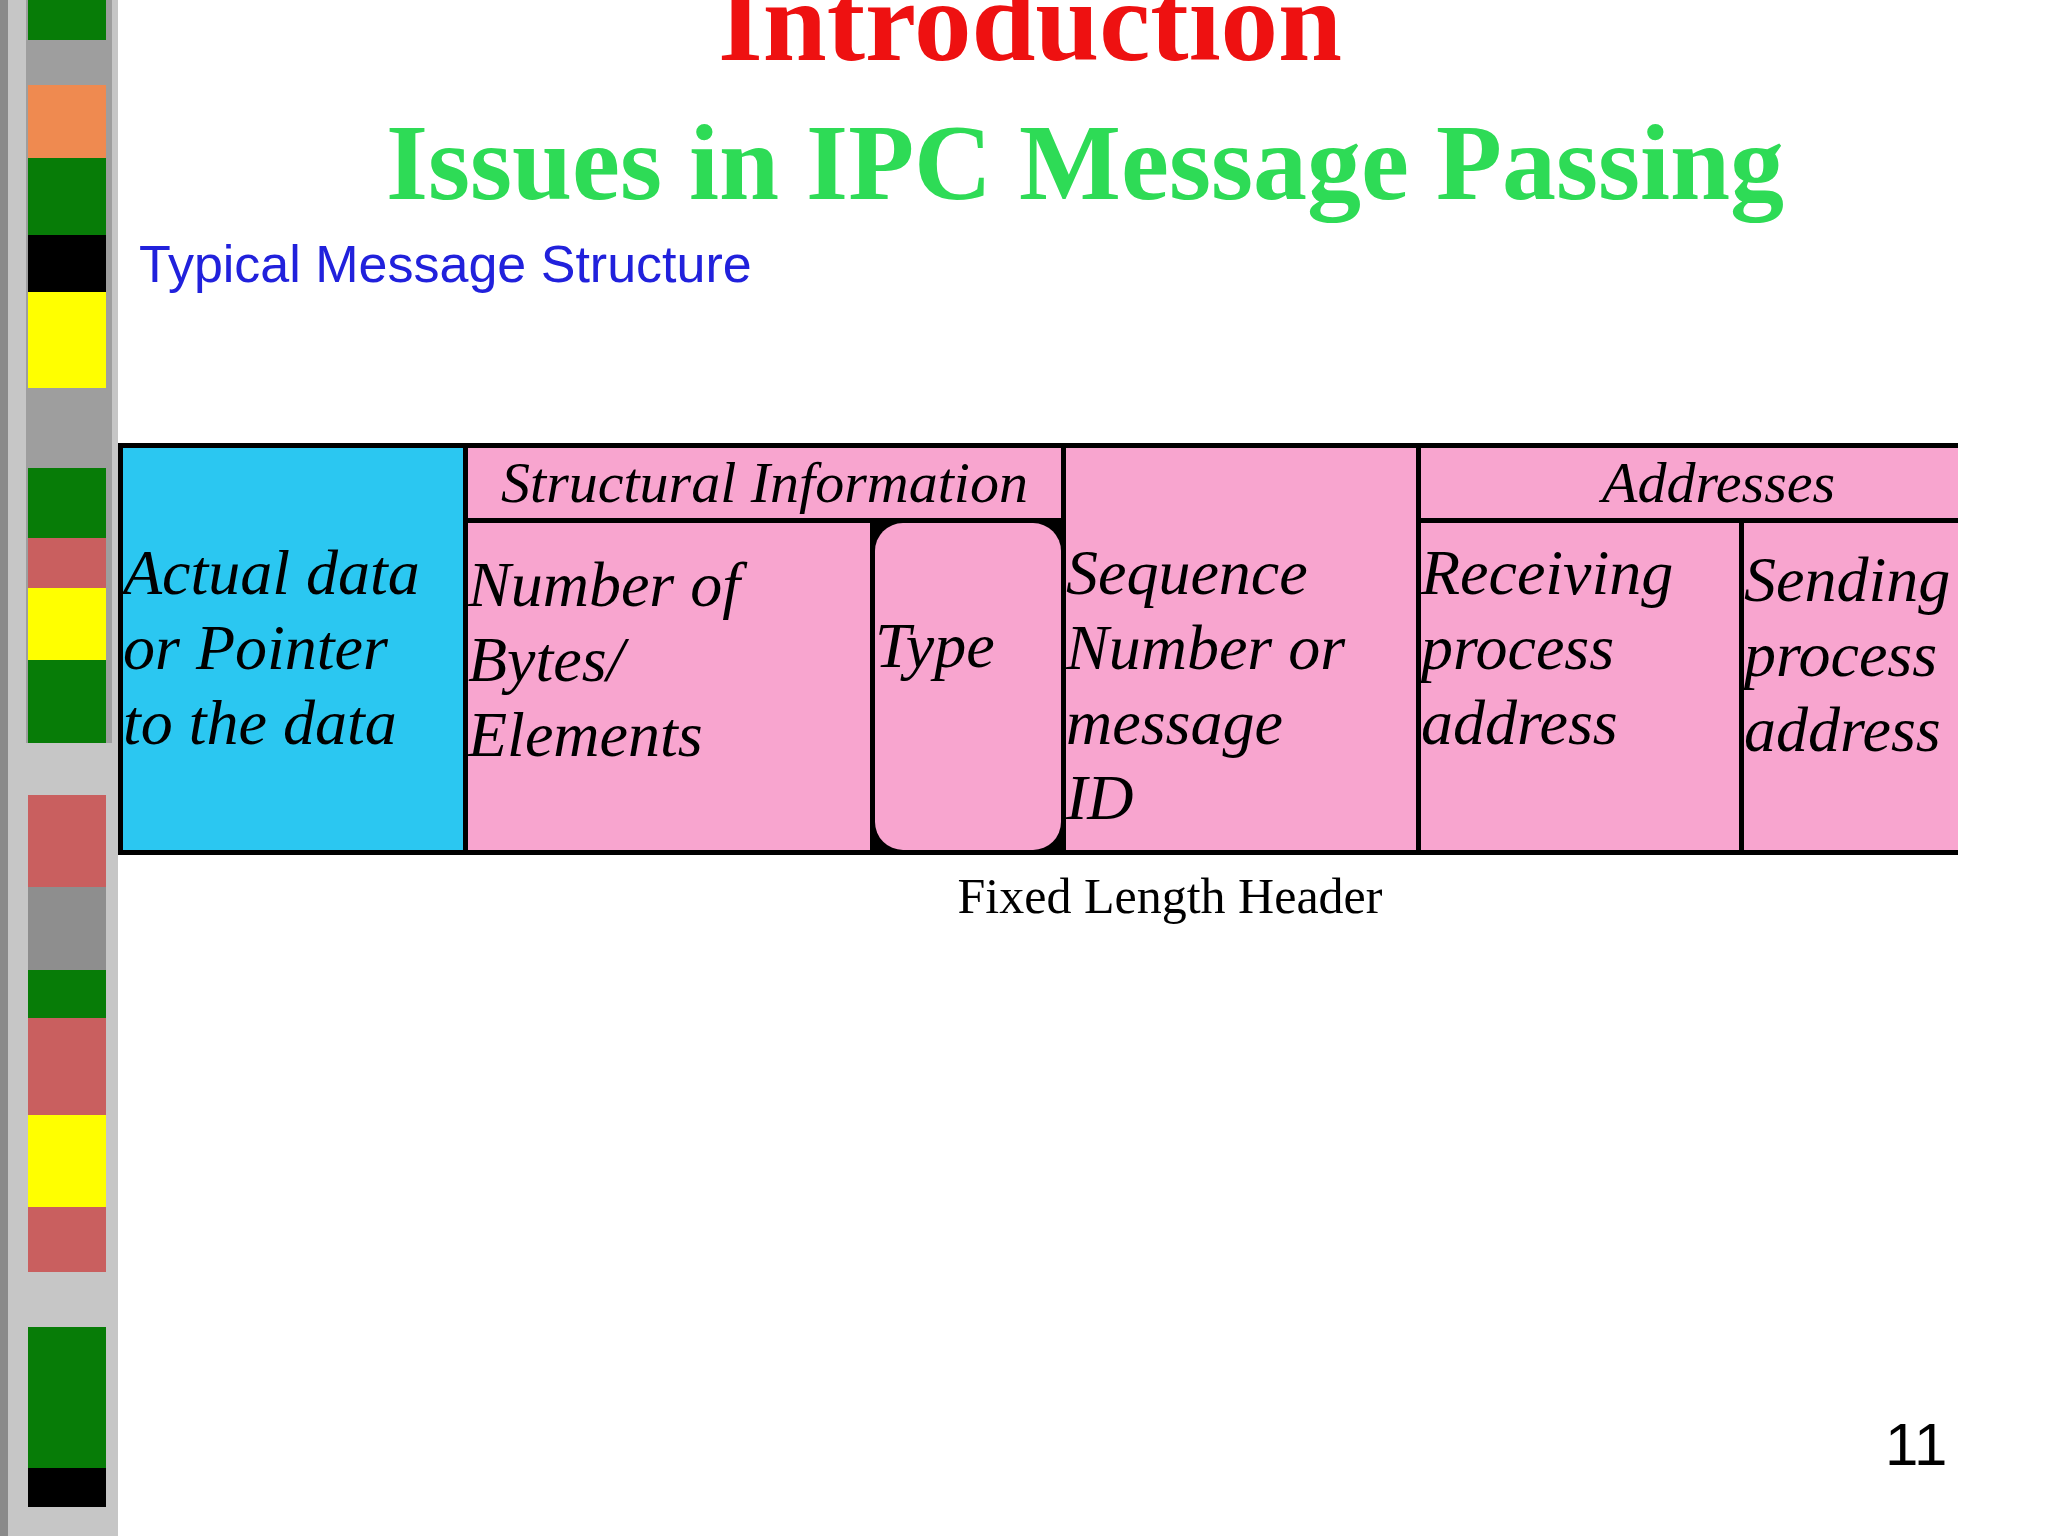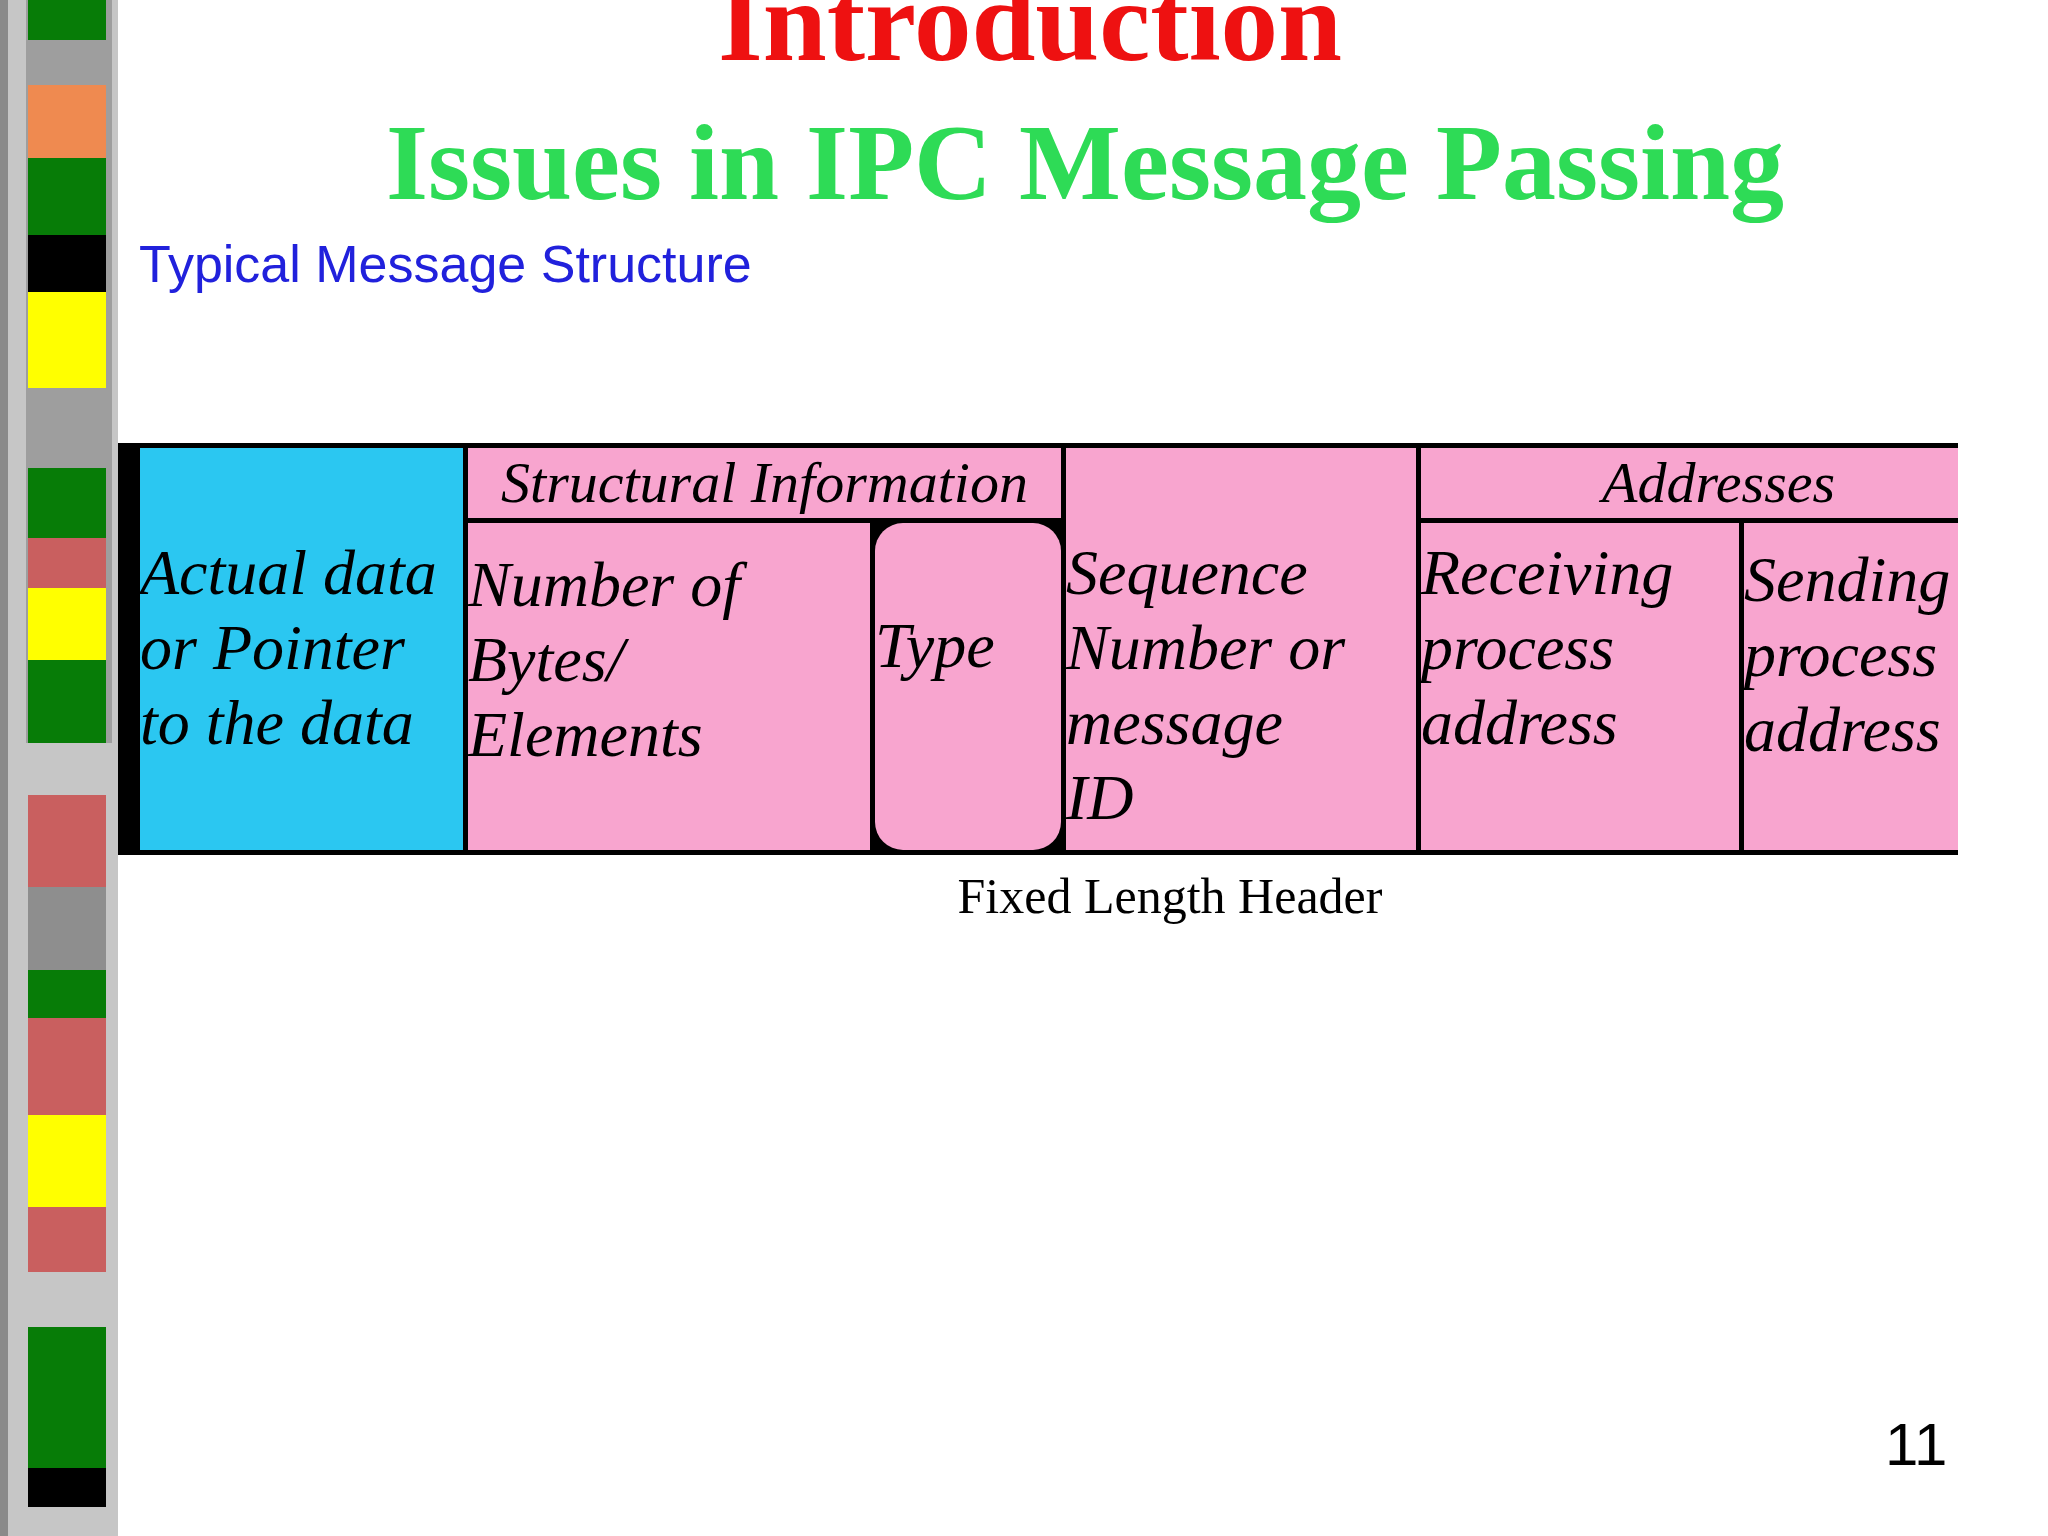--- a/index.html
+++ b/index.html
@@ -53,21 +53,21 @@
     display: grid;
     grid-template-columns: 340fr 402fr 186fr 350fr 318fr 272fr;
     grid-template-rows: 70px 1fr;
     gap: 5px;
     font-size: 64px; line-height: 75px;
   }
   .msg-table .cell { text-align: left; white-space: pre-line; font-style: italic; }
   .cell-pink { background: var(--cell-pink, #f8a5cf); }
   .cell-cyan { background: var(--cell-cyan, #2bc7f1); }
   .hdr { display: flex; align-items: center; justify-content: center; font-size: 58px; line-height: 1; }
-  .c-actual   { grid-column: 1; grid-row: 1 / 3; padding-top: 87px; margin-left: 17px; }
+  .c-actual   { grid-column: 1; grid-row: 1 / 3; padding-top: 87px; }
   .h-struct   { grid-column: 2 / 4; grid-row: 1; }
   .c-number   { grid-column: 2; grid-row: 2; padding-top: 24px; }
   .c-type     { grid-column: 3; grid-row: 2; padding-top: 85px; border-radius: 28px; }
   .c-sequence { grid-column: 4; grid-row: 1 / 3; padding-top: 87px; }
   .h-addr     { grid-column: 5 / 7; grid-row: 1; }
   .c-receiving{ grid-column: 5; grid-row: 2; padding-top: 12px; }
   .c-sending  { grid-column: 6; grid-row: 2; padding-top: 19px; }
 
   
   .caption-variable {

